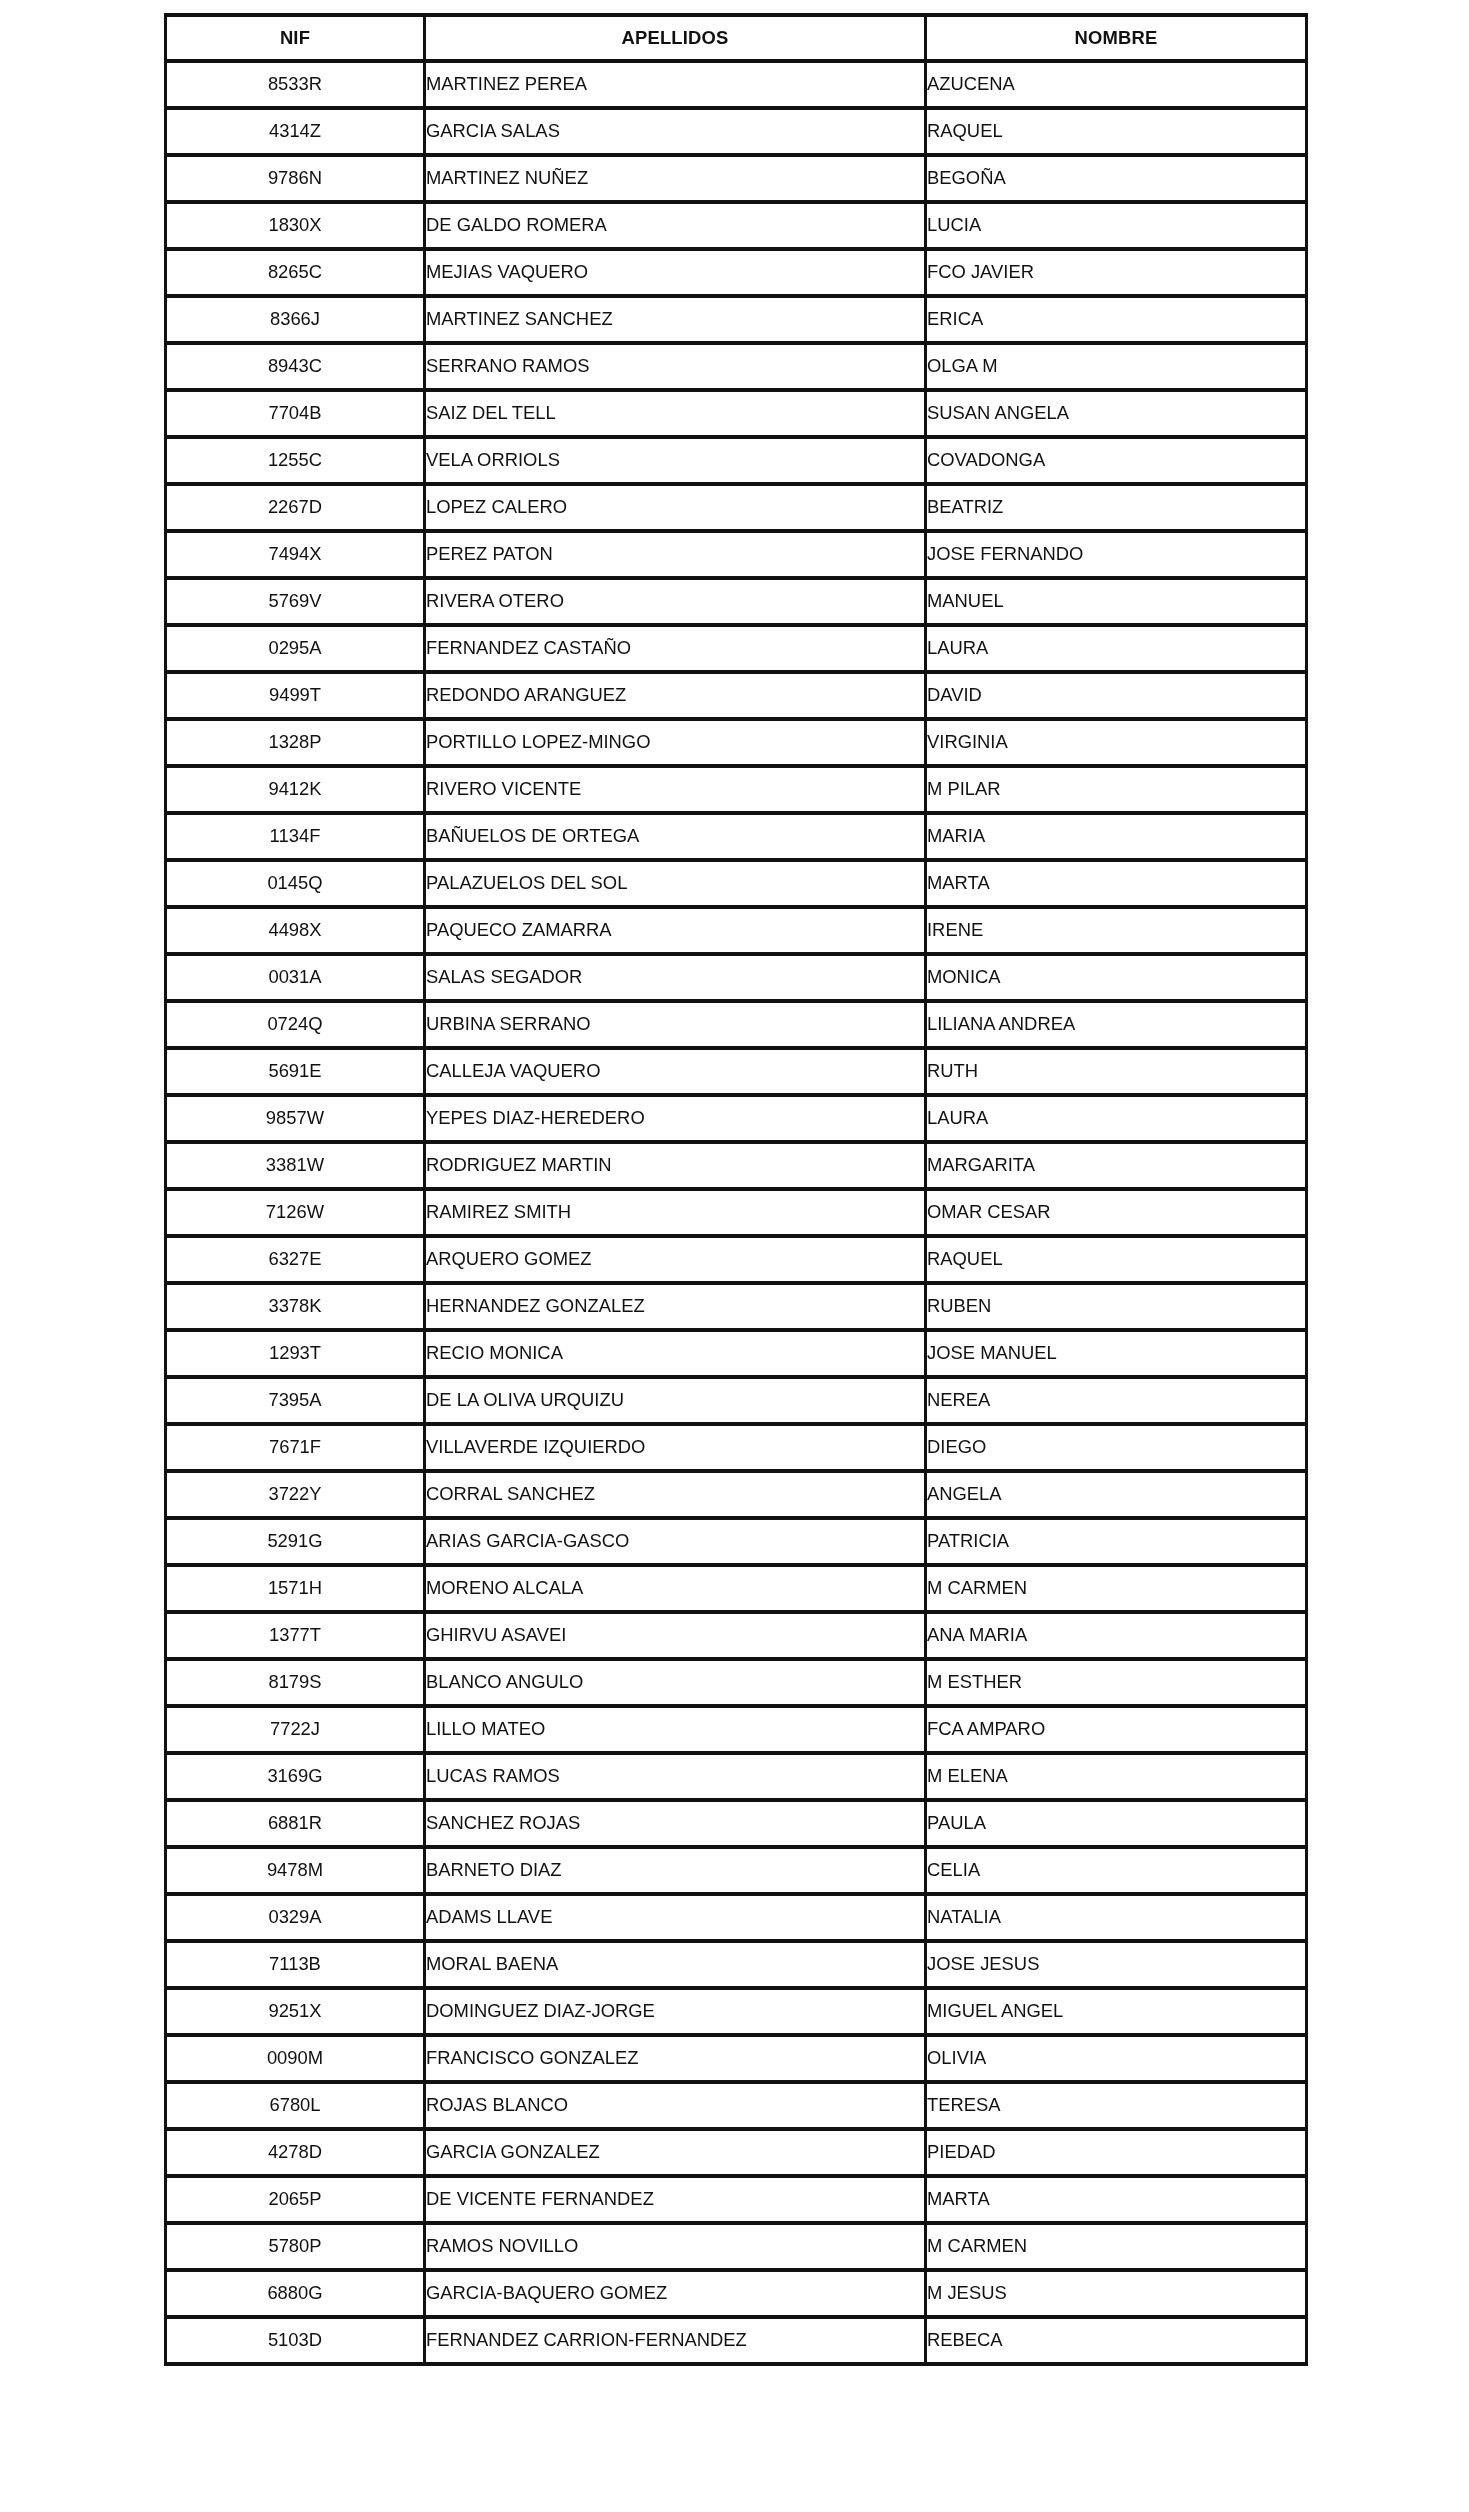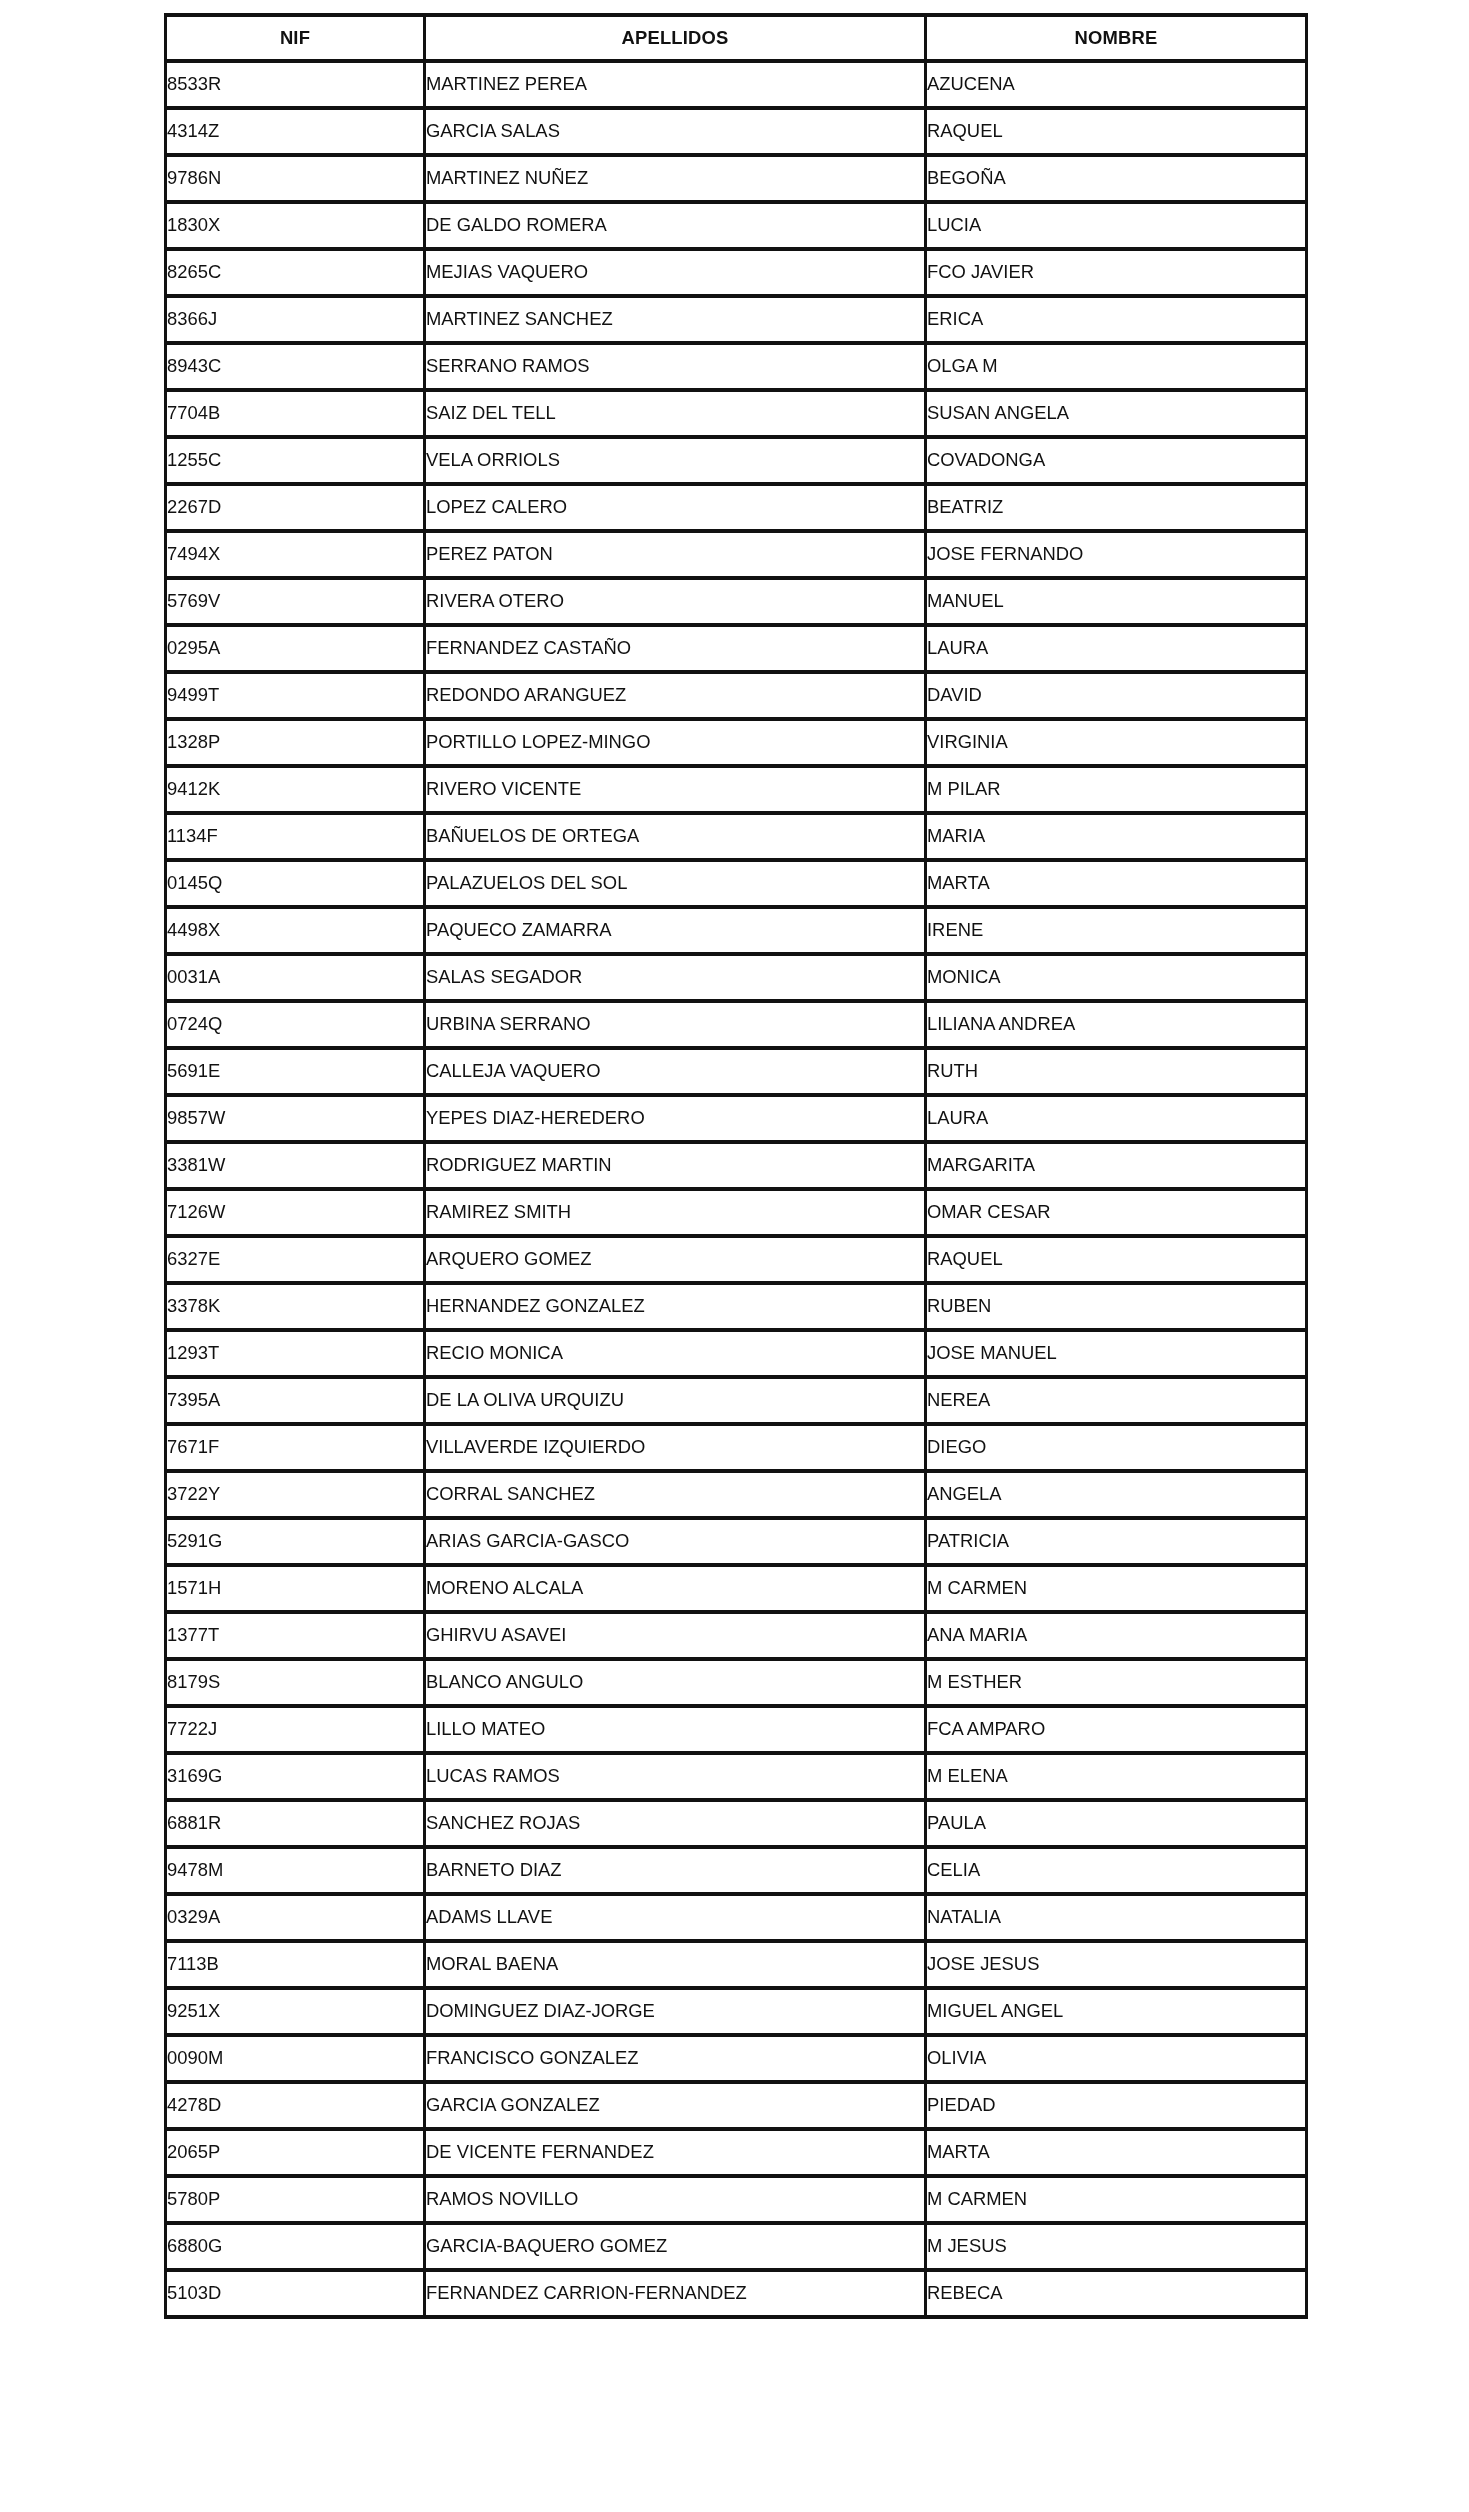--- a/index.html
+++ b/index.html
@@ -32,21 +32,21 @@
     vertical-align:middle;
     padding:0;
   }
   table.roster thead tr { height:46px; }
   table.roster tbody tr { height:47px; }
   table.roster th {
     font-weight:700;
     text-align:center;
     letter-spacing:0.2px;
   }
-  td.col-nif { }
+  td.col-nif { text-align:center; }
   td.col-apellidos, td.col-nombre { text-align:left; padding-left:17.5px; }
 </style>
 </head>
 <body>
 
 <div class="page">
   <table class="roster">
     <colgroup>
       <col style="width:259px">
       <col style="width:501px">
@@ -269,20 +269,25 @@
           <td class="col-nif">9251X</td>
           <td class="col-apellidos">DOMINGUEZ DIAZ-JORGE</td>
           <td class="col-nombre">MIGUEL ANGEL</td>
         </tr>
         <tr>
           <td class="col-nif">0090M</td>
           <td class="col-apellidos">FRANCISCO GONZALEZ</td>
           <td class="col-nombre">OLIVIA</td>
         </tr>
         <tr>
+          <td class="col-nif">6780L</td>
+          <td class="col-apellidos">ROJAS BLANCO</td>
+          <td class="col-nombre">TERESA</td>
+        </tr>
+        <tr>
           <td class="col-nif">4278D</td>
           <td class="col-apellidos">GARCIA GONZALEZ</td>
           <td class="col-nombre">PIEDAD</td>
         </tr>
         <tr>
           <td class="col-nif">2065P</td>
           <td class="col-apellidos">DE VICENTE FERNANDEZ</td>
           <td class="col-nombre">MARTA</td>
         </tr>
         <tr>

